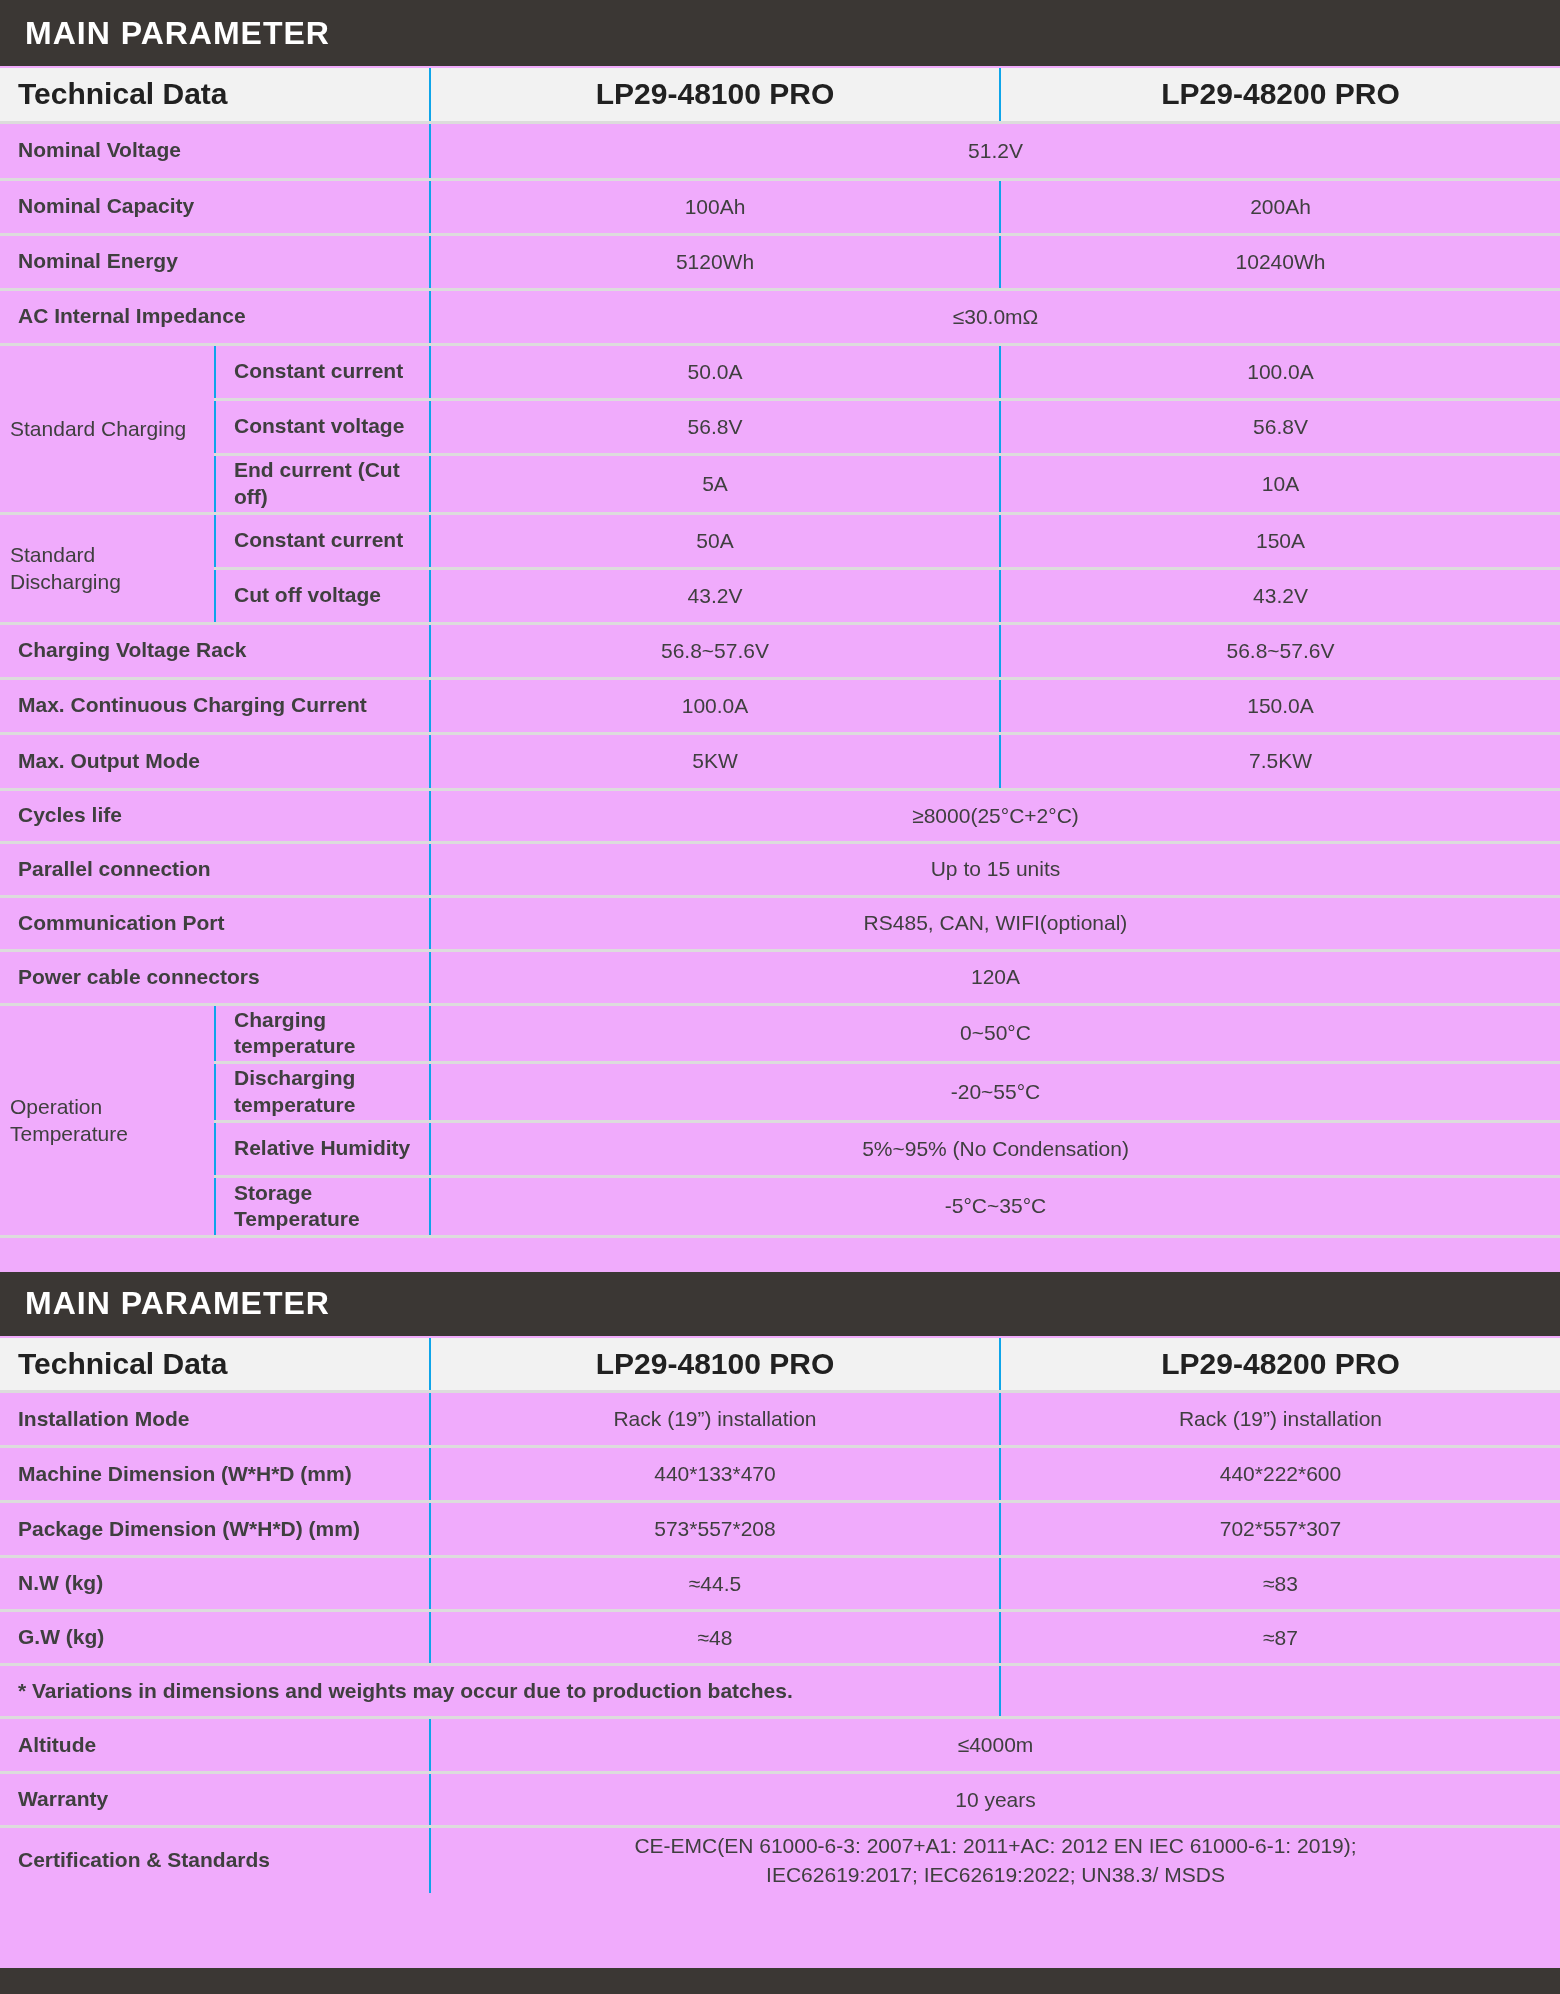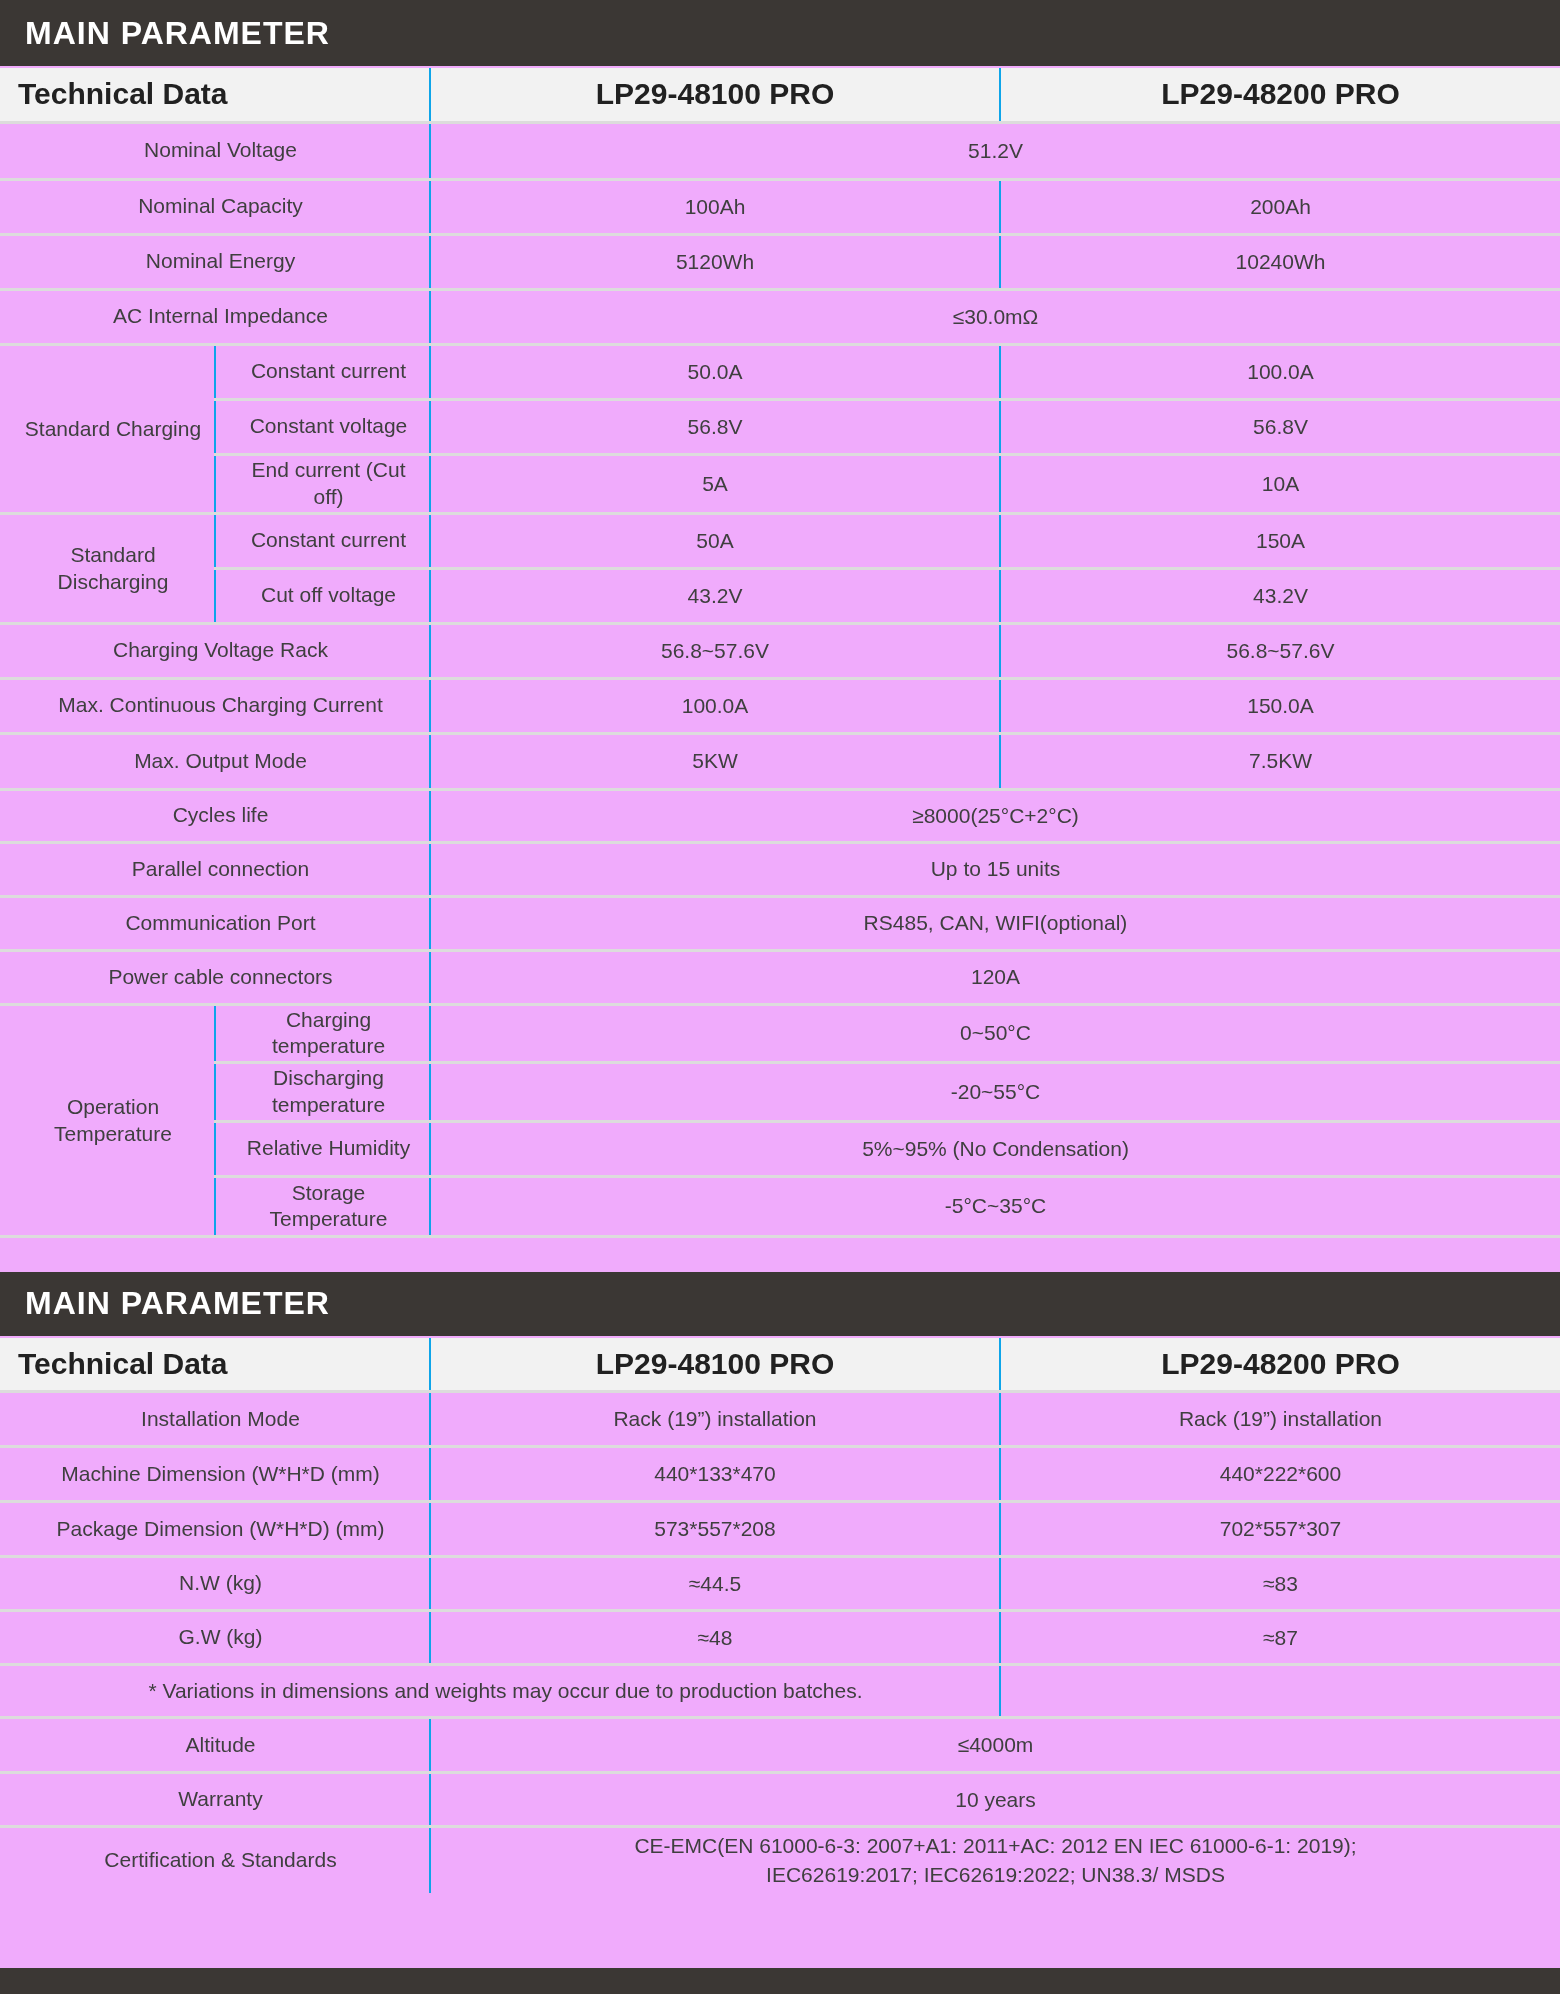--- a/index.html
+++ b/index.html
@@ -48,22 +48,22 @@
     height: 54px;
     font-weight: bold;
     color: #212121;
     font-size: 30px;
     text-align: center;
   }
   table.spec thead th.lab {
     text-align: left;
     padding-left: 18px;
   }
-  td.lab { text-align: center; padding-left: 18px; line-height: 1.25; padding-right: 6px; }
-  td.grp { text-align: center; padding-left: 18px; line-height: 1.3; padding-right: 6px; }
+  td.lab { text-align: left; padding-left: 18px; line-height: 1.25; padding-right: 6px; font-weight: bold; }
+  td.grp { text-align: left; padding-left: 10px; line-height: 1.3; padding-right: 6px; }
   td.val { text-align: center; white-space: pre-line; line-height: 1.4; }
   .vl { border-left: 2px solid #0ea5e9; }
   table.tbl-other tr:last-child td { border-bottom: none; }
   .footer-bar {
     position: absolute;
     left: 0; right: 0; bottom: 0;
     height: 26px;
     background: var(--bar, #3b3734);
   }
 </style>

